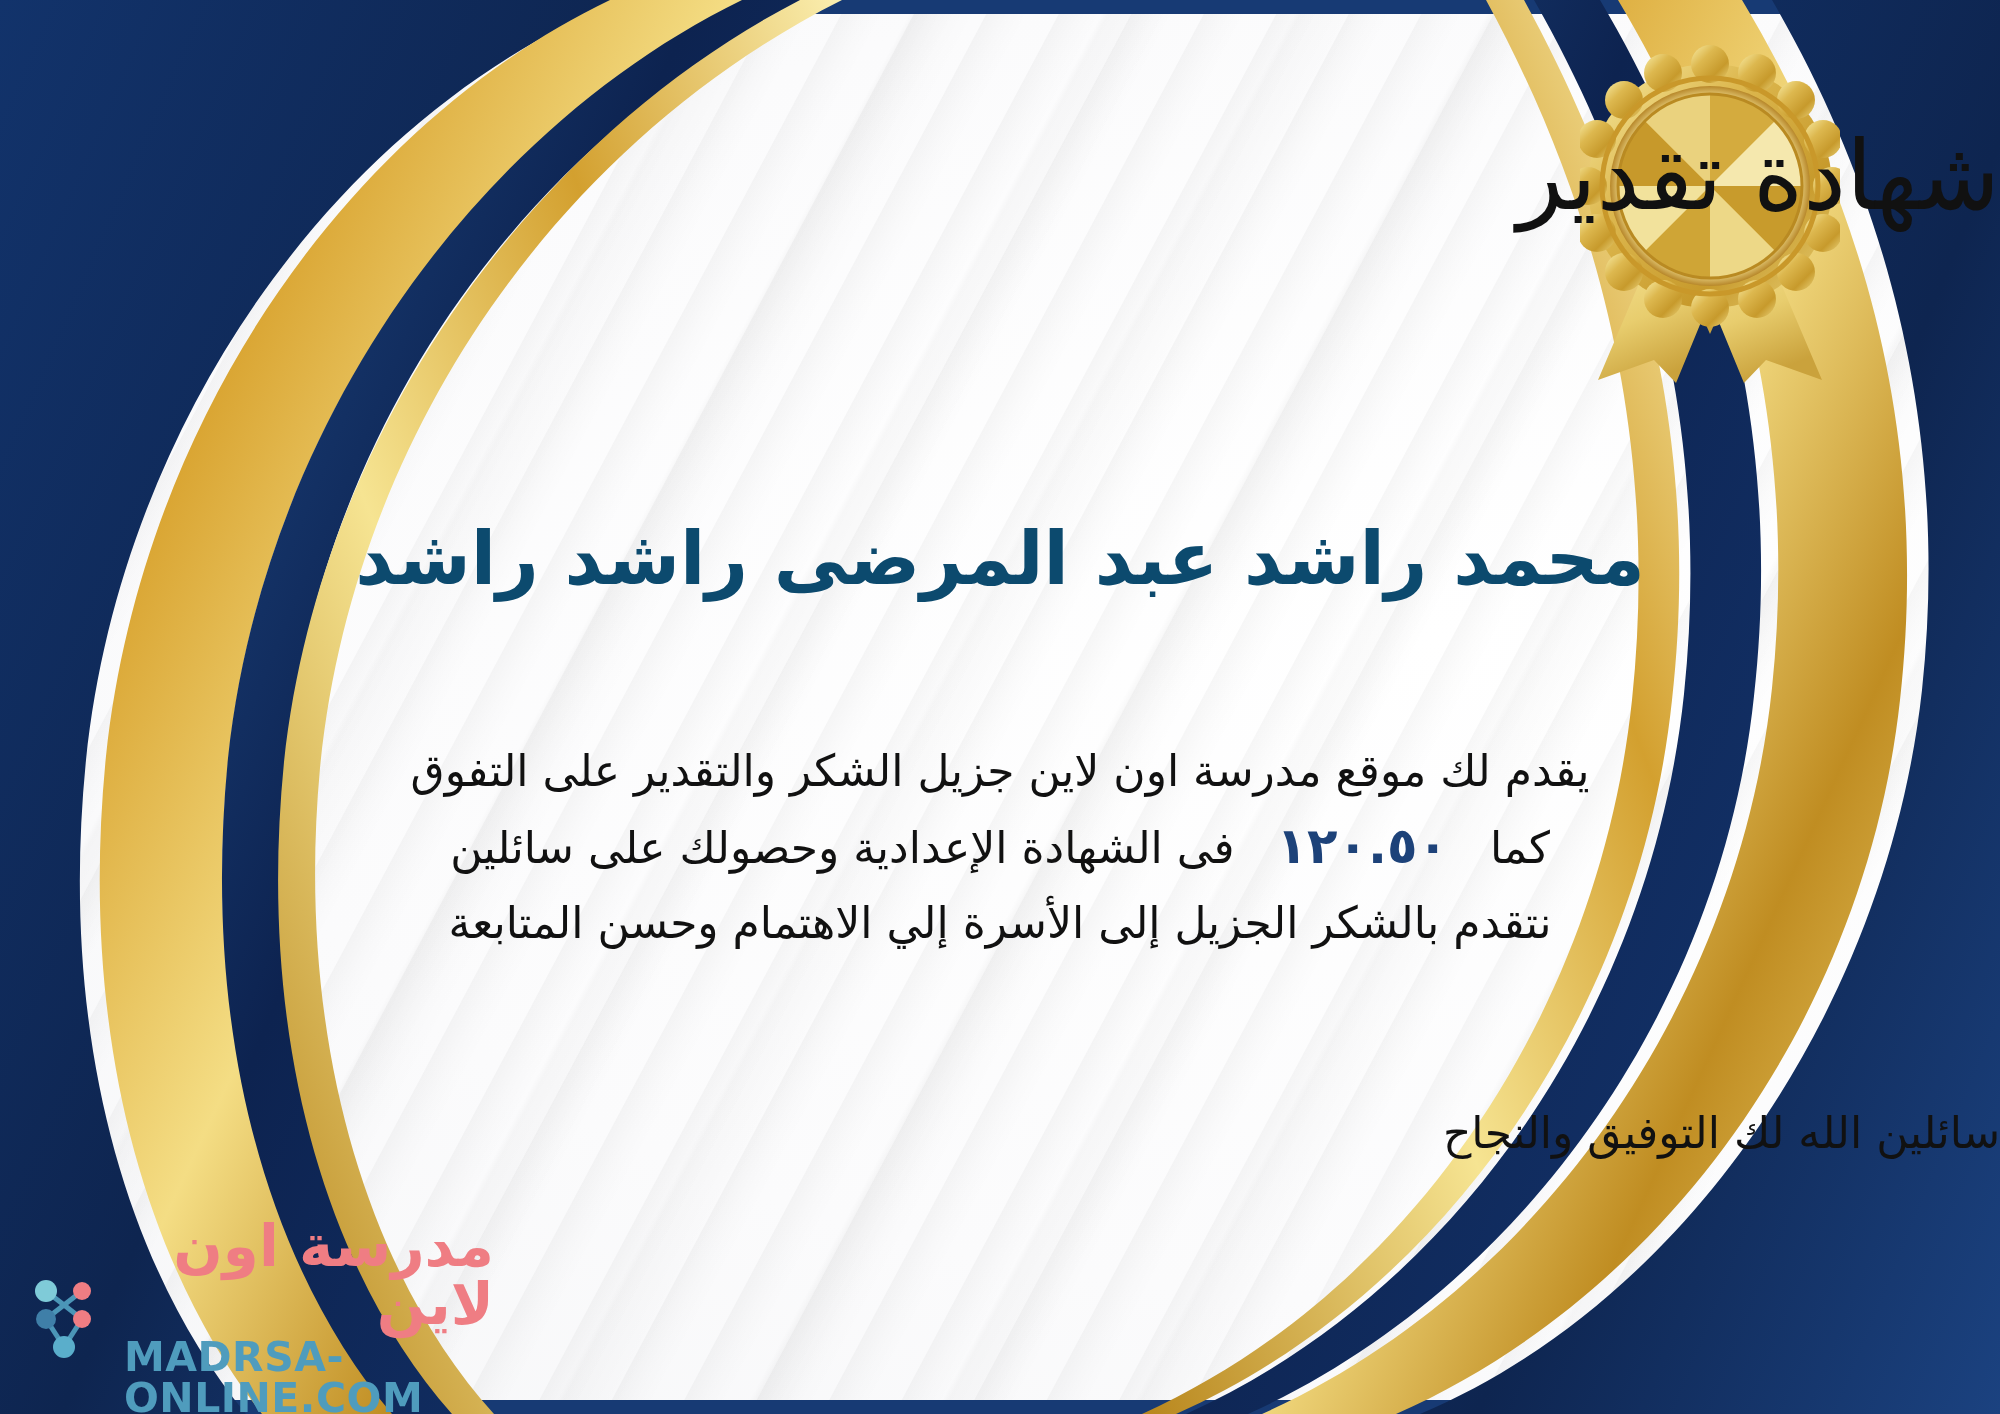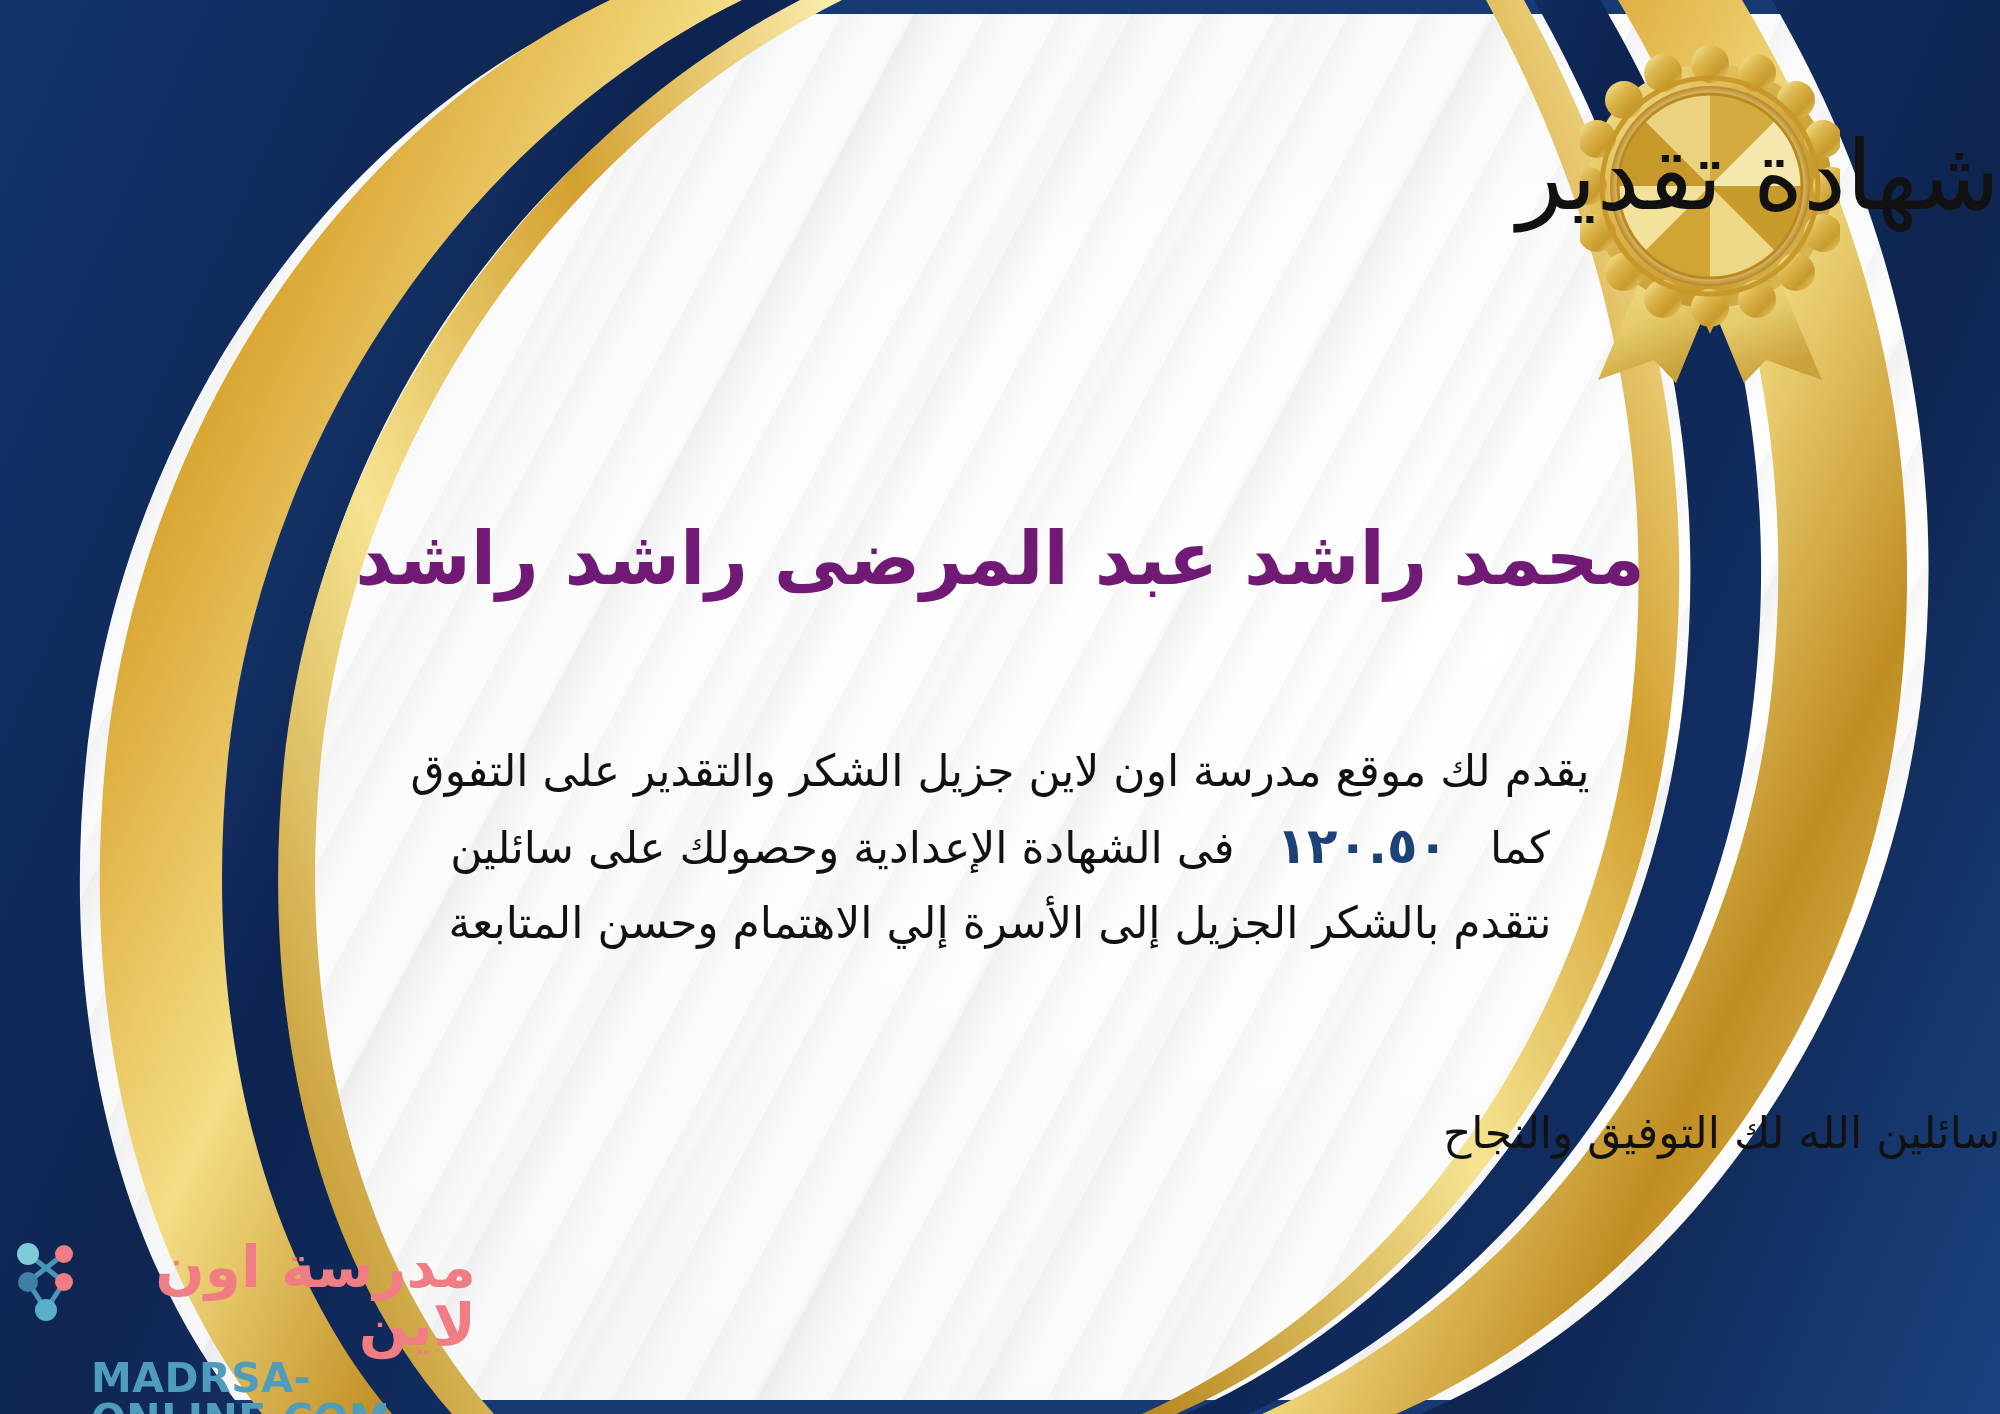--- a/index.html
+++ b/index.html
@@ -60,21 +60,21 @@
     font-weight:400;
     color:#111111;
     letter-spacing:1px;
     font-family:"DejaVu Sans","Liberation Sans",sans-serif;
   }
   .student-name{
     position:absolute;left:0;right:0;top:518px;
     text-align:center;
     font-size:74px;line-height:1.1;
     font-weight:bold;
-    color:#701a75;
+    color:#0c4a6e;
     font-family:"DejaVu Sans","Liberation Sans",sans-serif;
   }
   .body-block{
     position:absolute;left:60px;right:60px;top:735px;
     text-align:center;
     font-size:44px;line-height:1.62;
     color:#111111;
     font-weight:400;
   }
   .body-line{display:block;}
@@ -84,23 +84,23 @@
     direction:ltr;display:inline-block;unicode-bidi:embed;
   }
   .closing{
     position:absolute;left:0;right:0;top:1100px;
     font-size:44px;line-height:1.5;
     color:#111111;
   }
 
   
   .logo{
-    position:absolute;left:6px;top:1238px;
+    position:absolute;left:24px;top:1238px;
     width:470px;height:160px;
-    display:flex;flex-direction:row-reverse;align-items:flex-start;gap:7px;
+    display:flex;flex-direction:row-reverse;align-items:center;gap:22px;
   }
   .logo-text{display:flex;flex-direction:column;align-items:flex-end;line-height:1;}
   .logo-ar{
     font-size:58px;font-weight:bold;color:#ef7d83;
     font-family:"DejaVu Sans","Liberation Sans",sans-serif;
     letter-spacing:0px;margin-bottom:4px;
   }
   .logo-en{
     font-size:41px;font-weight:bold;color:#4f9cbd;
     font-family:"DejaVu Sans","Liberation Sans",sans-serif;

